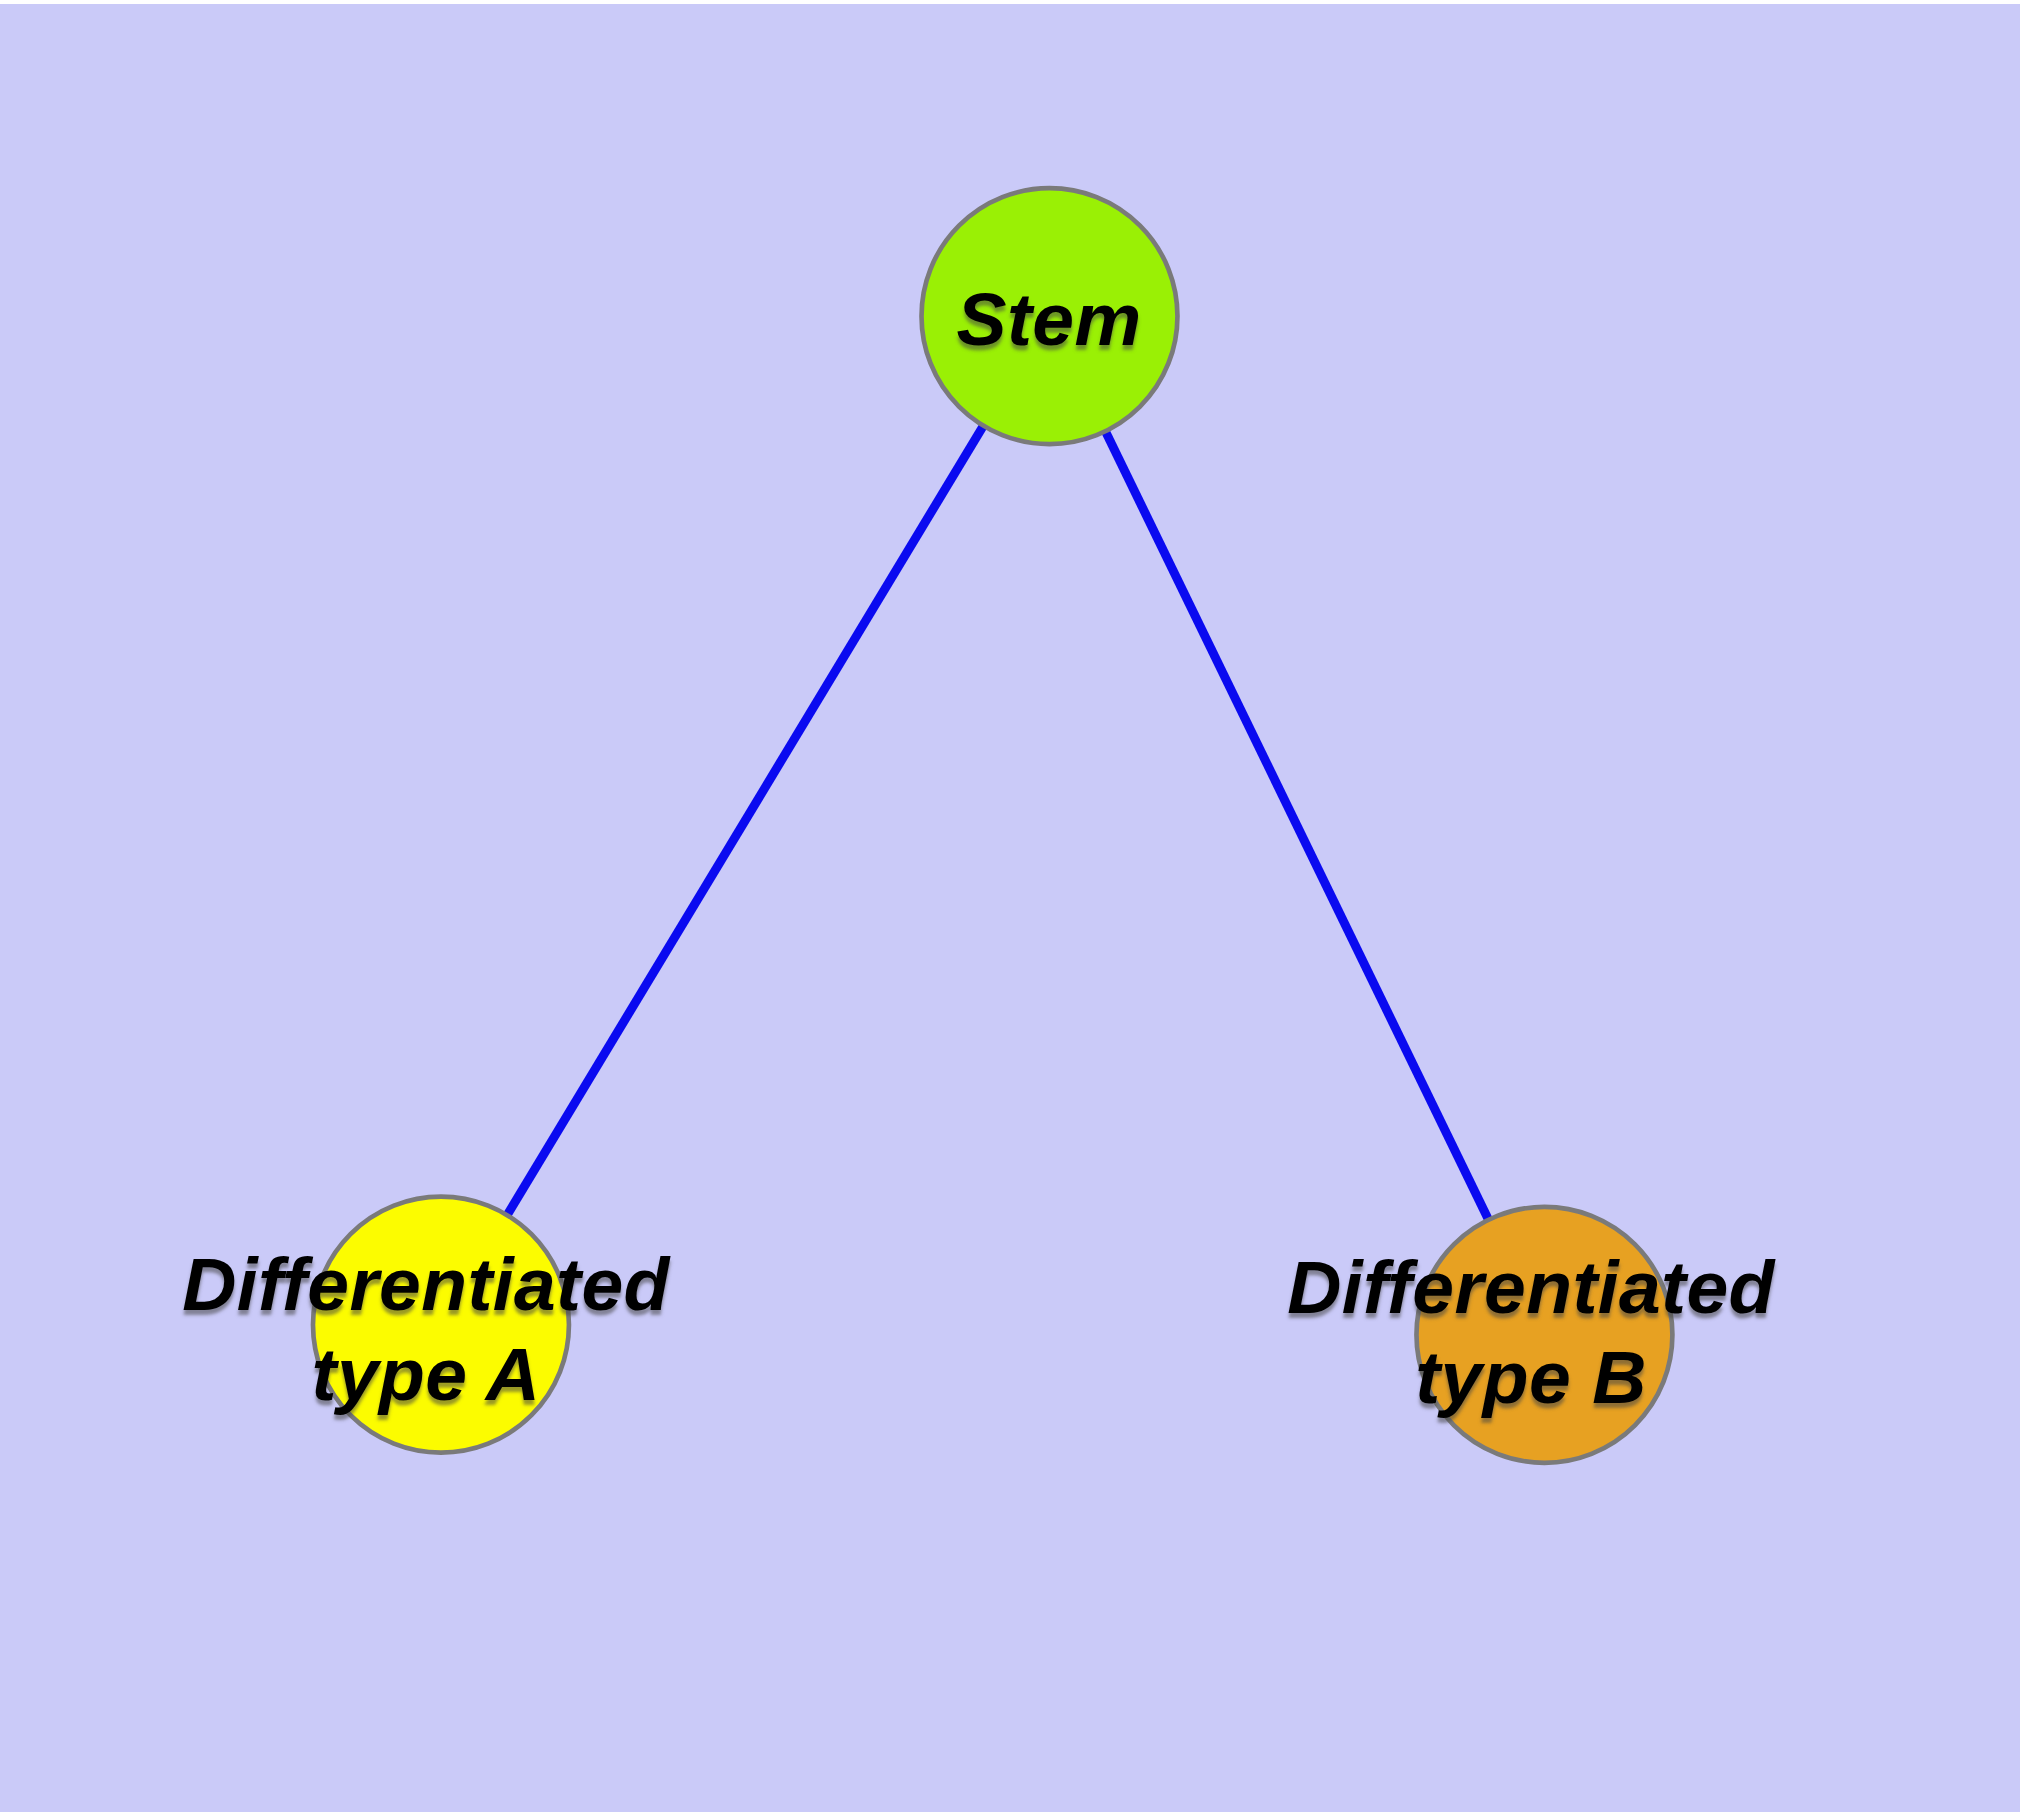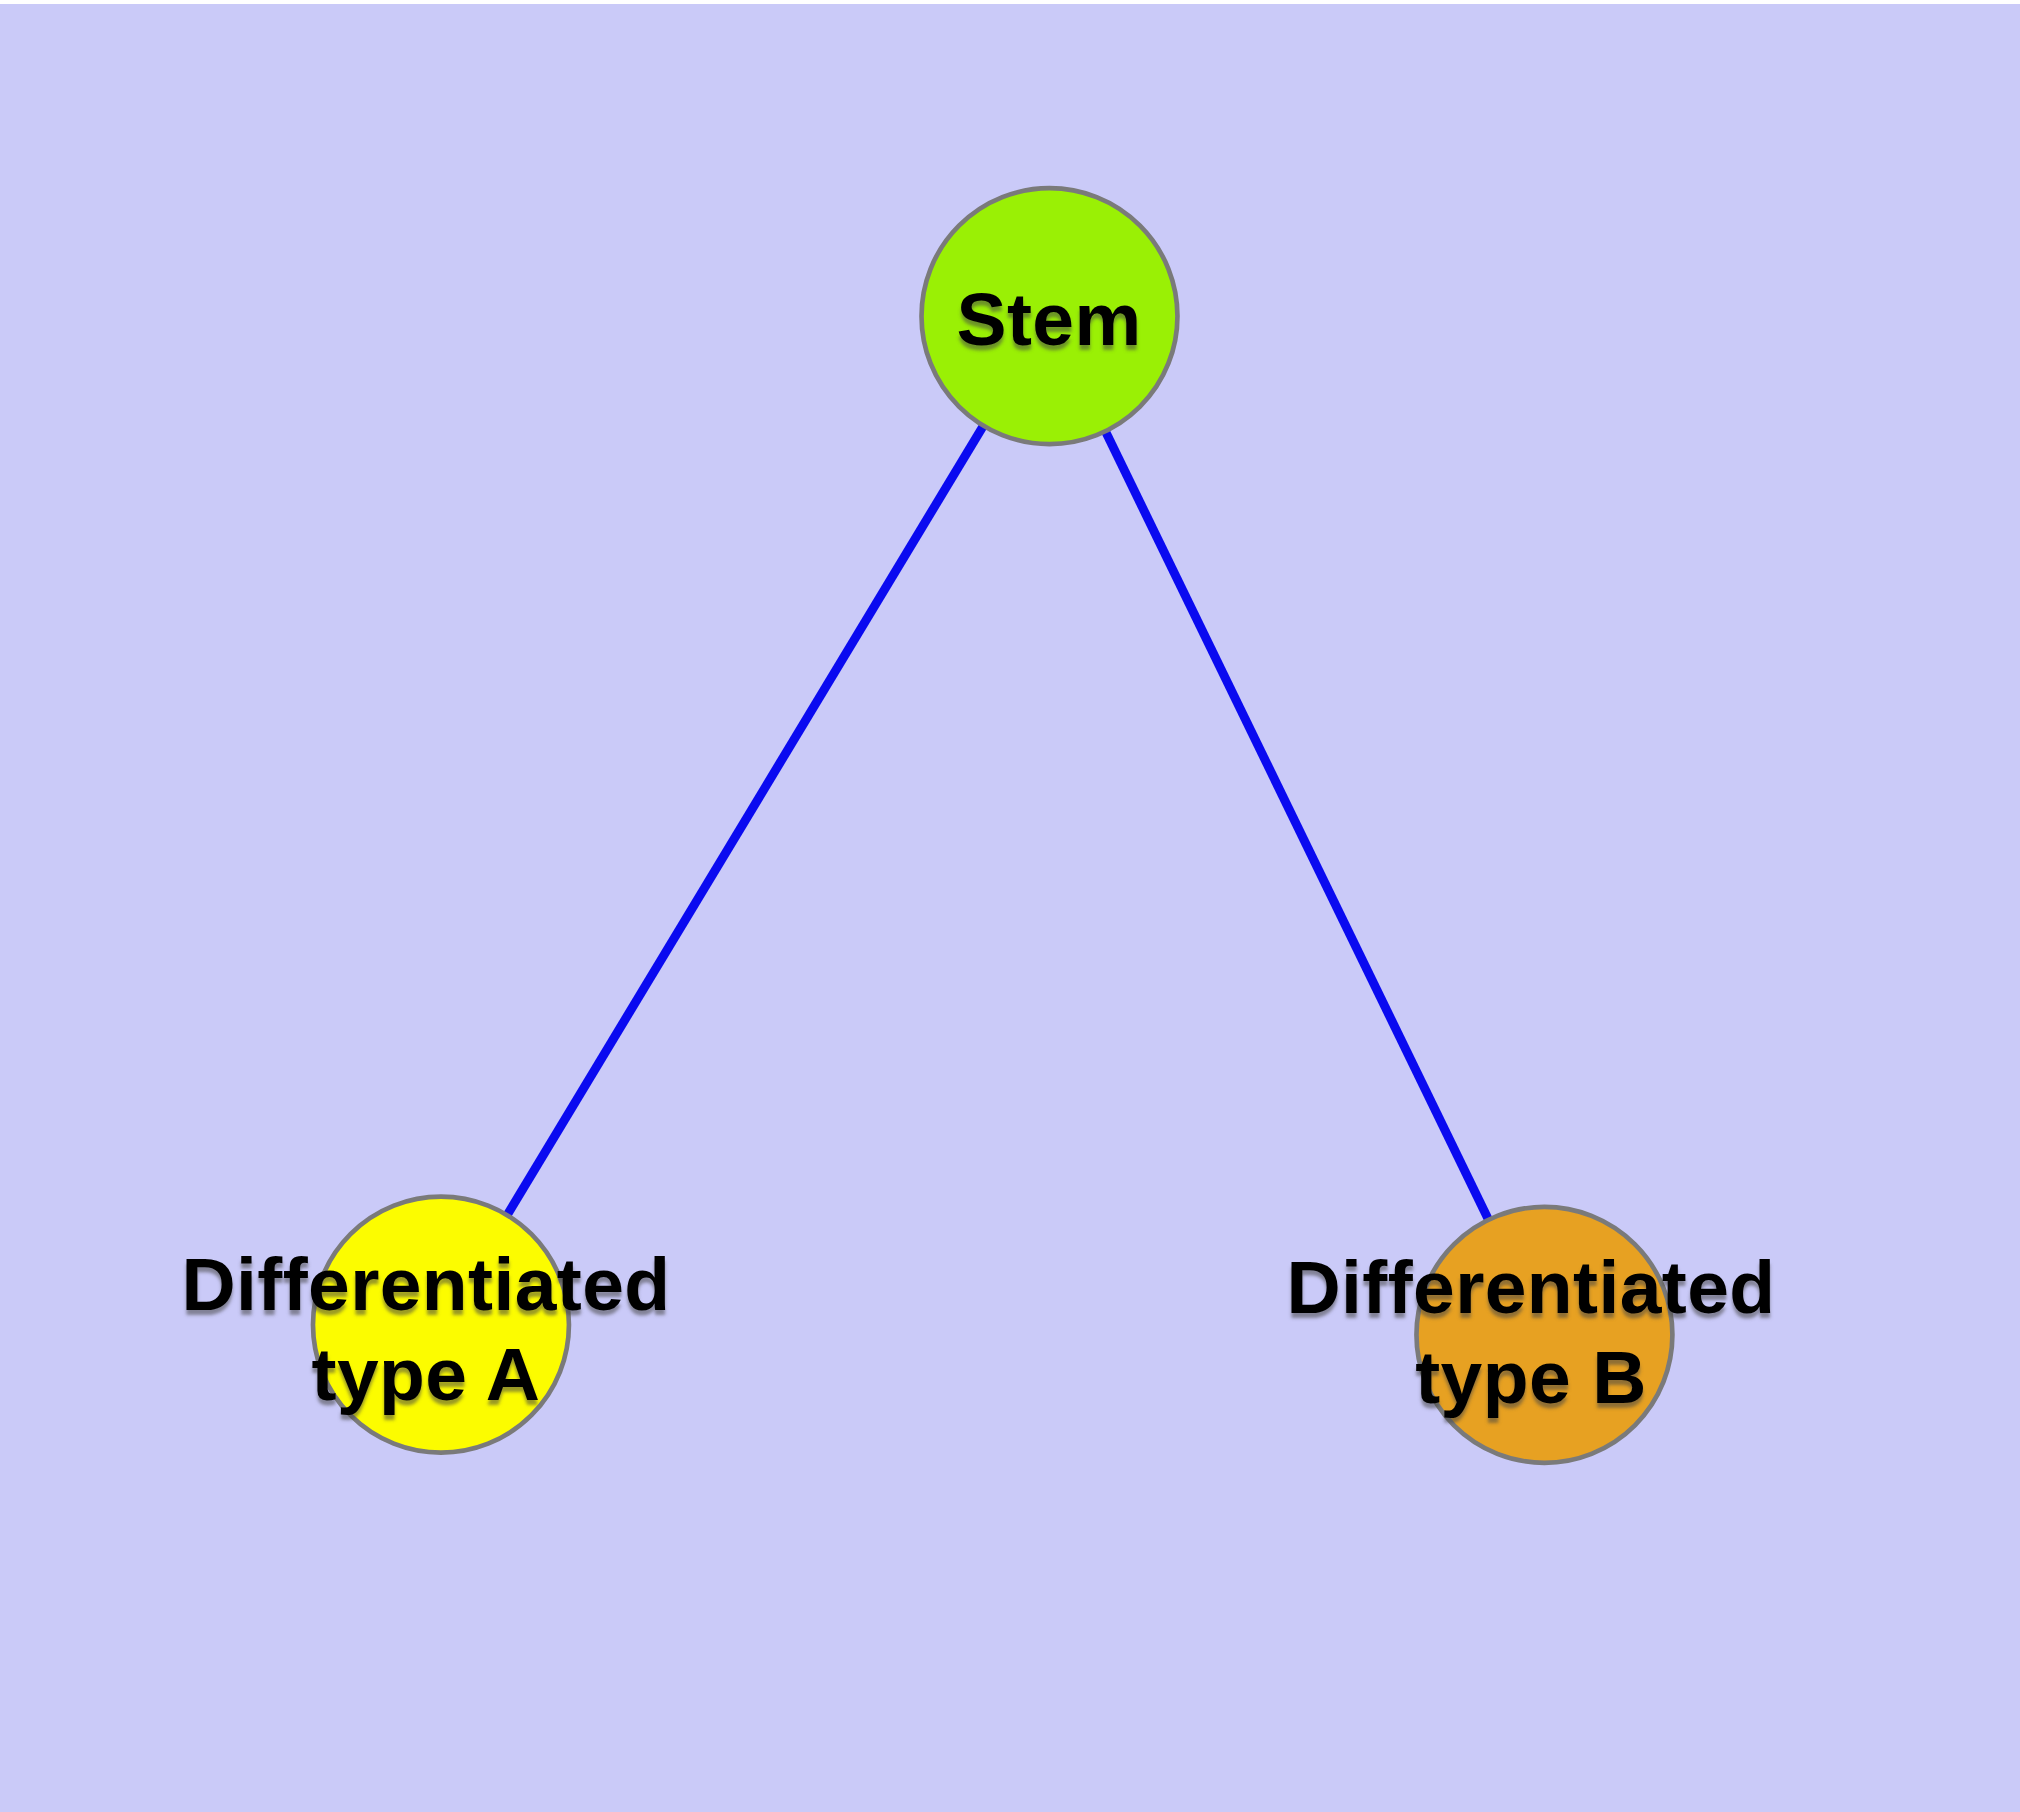--- a/index.html
+++ b/index.html
@@ -50,21 +50,21 @@
     letter-spacing: 0.4px;
     color: #000000;
     text-align: center;
     white-space: pre-line;
     text-shadow: 0 5.1px 3.4px rgba(70, 70, 70, 0.55);
   }
 </style>
 </head>
 <body>
 
-<div class="canvas" style="width: 2021px; height: 1812px; background: rgb(202, 202, 248);">
+<div class="canvas" style="width: 2021px; height: 1812px; background: rgb(202, 202, 248); font-style: italic;">
 
   <div class="top-strip" style="background: rgb(255, 255, 255);"></div>
 
   <svg class="graph" width="2021" height="1812" viewBox="0 0 2384 2138" xmlns="http://www.w3.org/2000/svg">
     <line x1="1238" y1="373" x2="520" y2="1563" stroke="#0a0af0" stroke-width="10.5"></line>
     <line x1="1238" y1="373" x2="1822" y2="1575" stroke="#0a0af0" stroke-width="10.5"></line>
     <circle cx="1238" cy="373" r="151" fill="#9af005" stroke="#7a7a7a" stroke-width="5.5"></circle>
     <circle cx="520" cy="1563" r="151" fill="#fcfc00" stroke="#7a7a7a" stroke-width="5.5"></circle>
     <circle cx="1822" cy="1575" r="151" fill="#e7a122" stroke="#7a7a7a" stroke-width="5.5"></circle>
   </svg>

